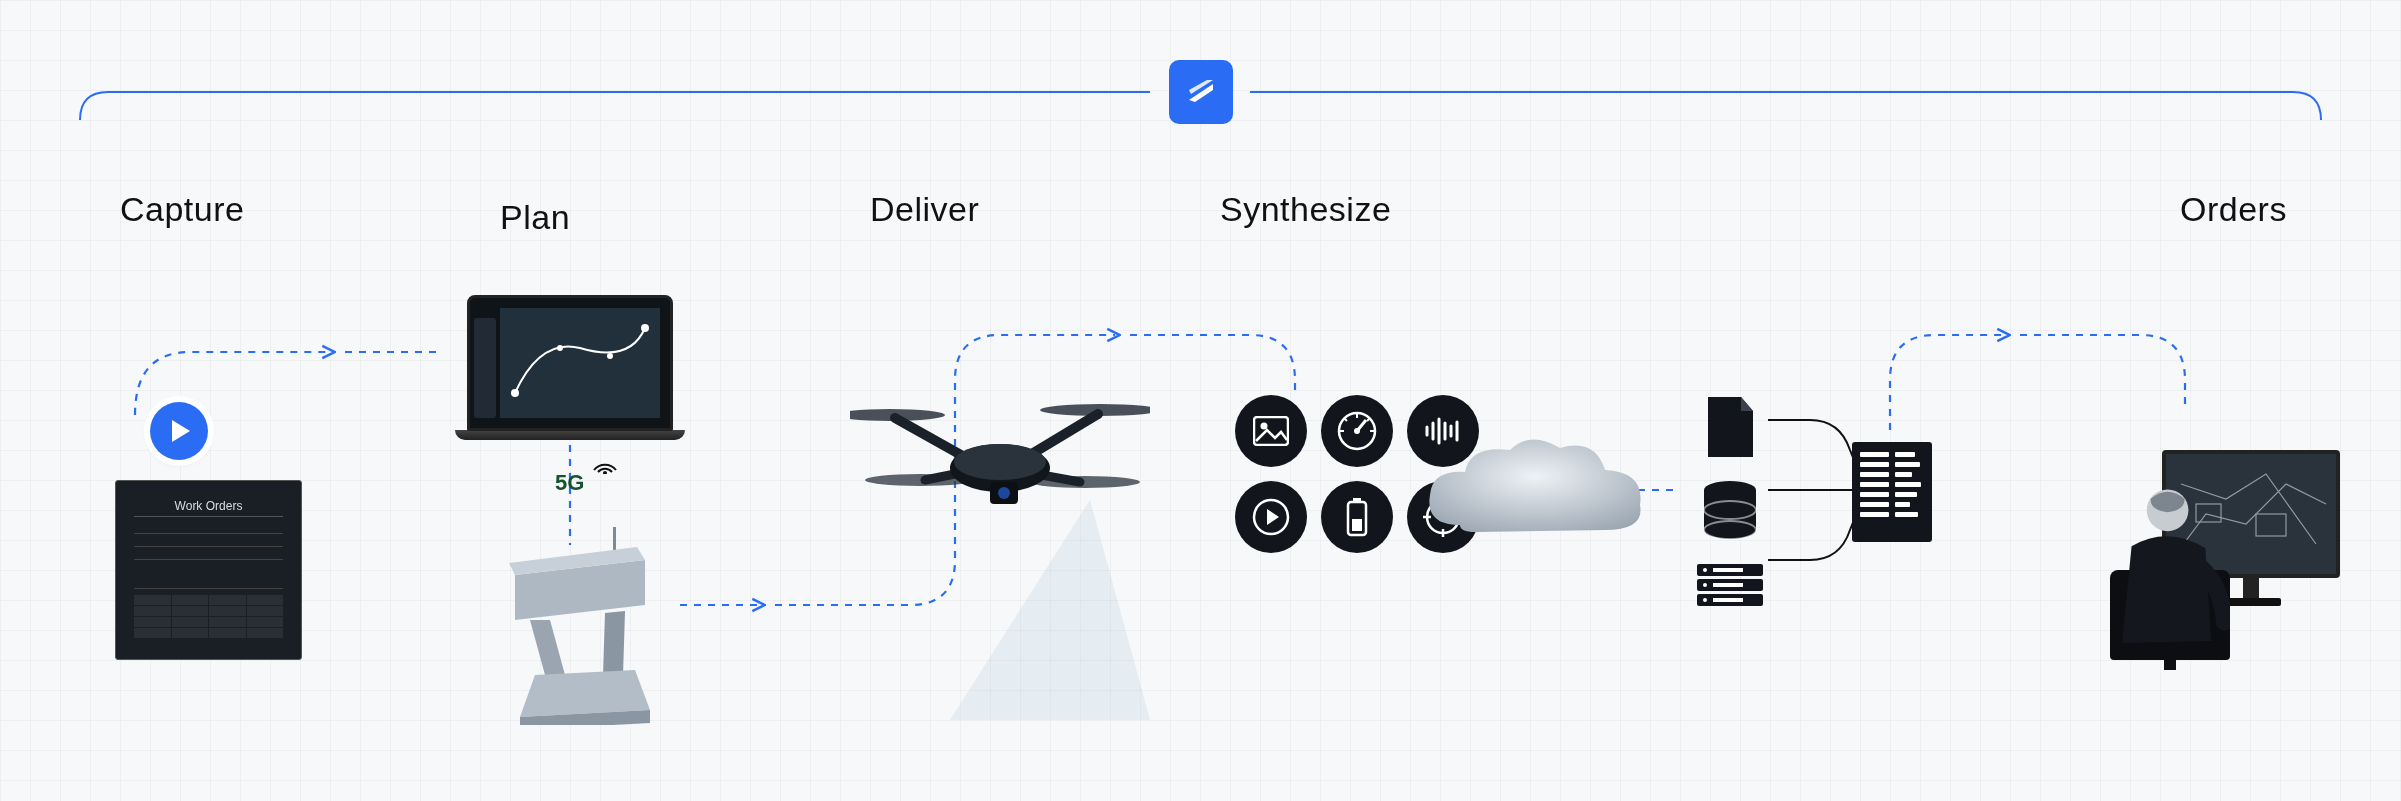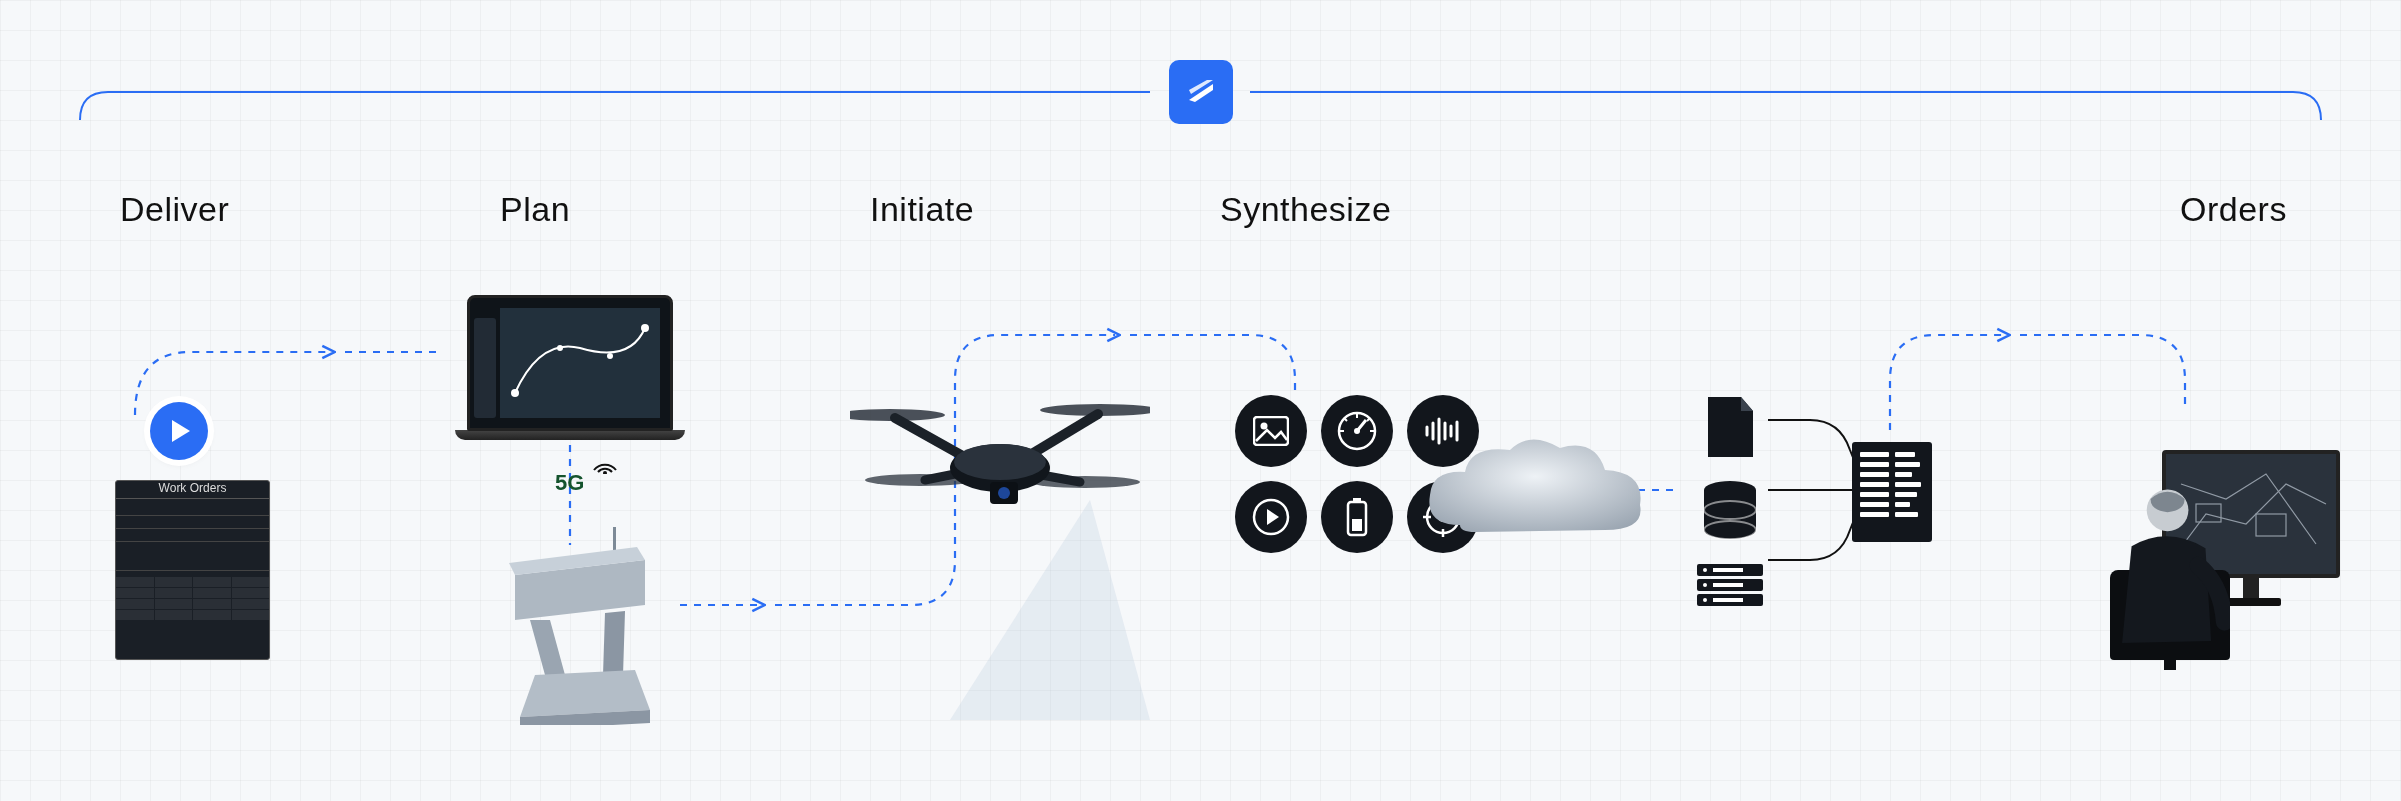--- a/index.html
+++ b/index.html
@@ -56,26 +56,26 @@
     content: "";
     width: 0; height: 0;
     border-left: 18px solid #fff;
     border-top: 11px solid transparent;
     border-bottom: 11px solid transparent;
     margin-left: 4px;
   }
   
   .work-orders {
     position: absolute;
-    width: 155px;
+    width: 187px;
     height: 180px;
     background: #1a1f26;
     border: 1px solid #555;
     border-radius: 3px;
-    padding: 0;
+    padding: 18px;
     box-sizing: border-box;
     color: #aaa;
     font-size: 9px;
   }
   .work-orders .wo-title {
     text-align: center;
     font-size: 12px;
     color: #ddd;
     border-bottom: 1px solid #555;
     padding-bottom: 3px;
@@ -280,23 +280,23 @@
   <path d="M 80 120 Q 80 92 108 92 L 1150 92 M 1250 92 L 2293 92 Q 2321 92 2321 120" fill="none" stroke="#2a6df4" stroke-width="2"></path>
 </svg>
 
 <div class="logo-badge">
   <svg width="36" height="36" viewBox="0 0 36 36">
     <path d="M6 26 L30 10 L30 16 L12 28 Z" fill="#fff"></path>
     <path d="M6 16 L24 6 L30 6 L8 20 Z" fill="#fff" opacity="0.85"></path>
   </svg>
 </div>
 
-<div class="stage-label" style="left:120px; top:190px">Deliver</div>
-<div class="stage-label" style="left:500px; top:190px">Plan</div>
-<div class="stage-label" style="left:870px; top:190px">Initiate</div>
+<div class="stage-label" style="left:120px; top:190px">Capture</div>
+<div class="stage-label" style="left:500px; top:198px">Plan</div>
+<div class="stage-label" style="left:870px; top:190px">Deliver</div>
 <div class="stage-label" style="left:1220px;top:190px">Synthesize</div>
 <div class="stage-label" style="left:2180px;top:190px">Orders</div>
 
 <svg width="2401" height="801" style="position:absolute;top:0;left:0;pointer-events:none">
   <defs>
     <marker id="arrow" viewBox="0 0 10 10" refX="6" refY="5" markerWidth="7" markerHeight="7" orient="auto-start-reverse">
       <path d="M 1 1 L 9 5 L 1 9" fill="none" stroke="#2a6df4" stroke-width="1.6"></path>
     </marker>
   </defs>
 

